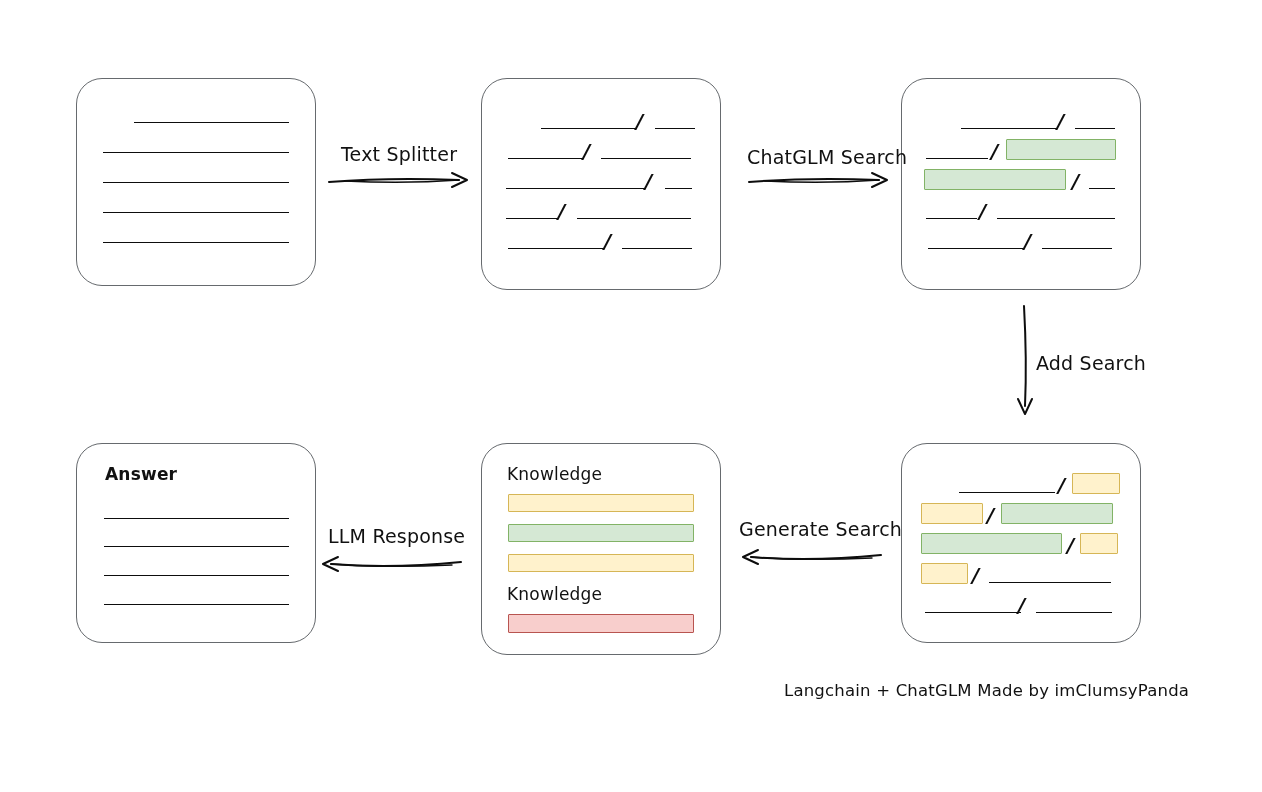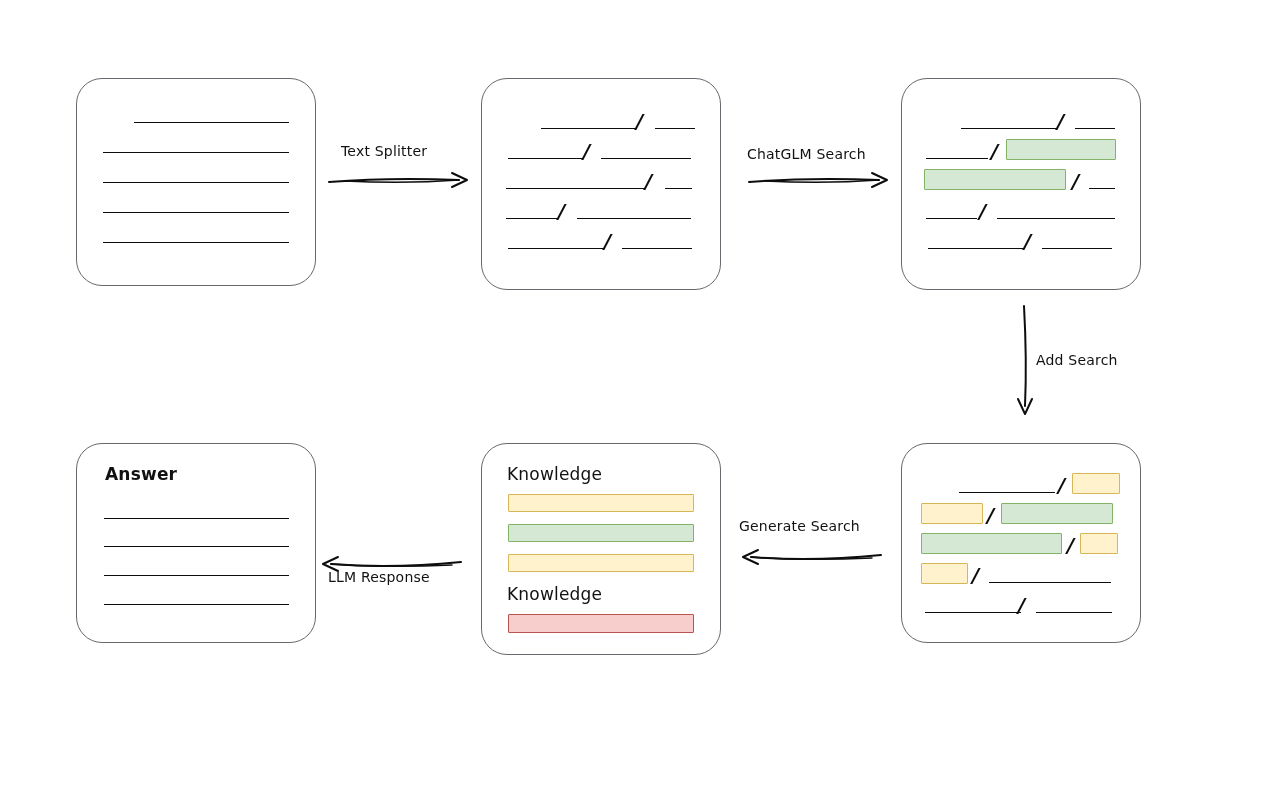--- a/index.html
+++ b/index.html
@@ -9,21 +9,21 @@
   .card{position:absolute;border:1.4px solid #666a6e;border-radius:26px;background:#ffffff;box-sizing:border-box;}
   .card-title{position:absolute;font-size:17px;letter-spacing:.2px;color:#111;white-space:nowrap;}
   .rule{position:absolute;height:0;border-top:1.6px solid #0d0d0d;}
   .slash{position:absolute;font-size:20px;line-height:1;color:#0d0d0d;font-style:italic;font-weight:600;}
   .bar{position:absolute;box-sizing:border-box;border-width:1.6px;border-style:solid;border-radius:1px;}
   .bar.green{background:#d5e8d4;border-color:#82b366;}
   .bar.yellow{background:#fff2cc;border-color:#d6b656;}
   .bar.red{background:#f8cecc;border-color:#b85450;}
   .edge{position:absolute;}
   .edge svg{display:block;overflow:visible;}
-  .edge-label{position:absolute;font-size:14px;white-space:nowrap;color:#111;letter-spacing:.2px;}
+  .edge-label{position:absolute;font-size:19px;white-space:nowrap;color:#111;letter-spacing:.2px;}
   .credit{position:absolute;font-size:16.5px;white-space:nowrap;color:#111;letter-spacing:.2px;}
 </style>
 </head>
 <body>
 
 <div id="stage">
     <div class="card" style="left: 76px; top: 78px; width: 240px; height: 208px;"></div>
     <div class="rule" style="left: 134px; top: 122px; width: 155px;"></div>
     <div class="rule" style="left: 103px; top: 152px; width: 186px;"></div>
     <div class="rule" style="left: 103px; top: 182px; width: 186px;"></div>
@@ -121,14 +121,15 @@
       </svg>
     </div>
     <div class="edge-label" style="left: 739px; top: 518px;">Generate Search</div>
     <div class="edge" style="left: 322px; top: 552px;">
       <svg width="140" height="24">
         <path d="M139,10 Q70,17 9,12" fill="none" stroke="#0d0d0d" stroke-width="2" stroke-linecap="round" stroke-linejoin="round"></path>
         <path d="M130,13 Q63,16 9,12" fill="none" stroke="#0d0d0d" stroke-width="1.4" stroke-linecap="round" stroke-linejoin="round"></path>
         <path d="M16,5 L1,12 L16,19" fill="none" stroke="#0d0d0d" stroke-width="2" stroke-linecap="round" stroke-linejoin="round"></path>
       </svg>
     </div>
-    <div class="edge-label" style="left: 328px; top: 525px; margin-top: 44px;">LLM Response</div>
+    <div class="edge-label" style="left: 328px; top: 525px;">LLM Response</div>
+    <div class="credit" style="left: 784px; top: 681px;">Langchain + ChatGLM Made by imClumsyPanda</div>
   </div>
 
 </body></html>

